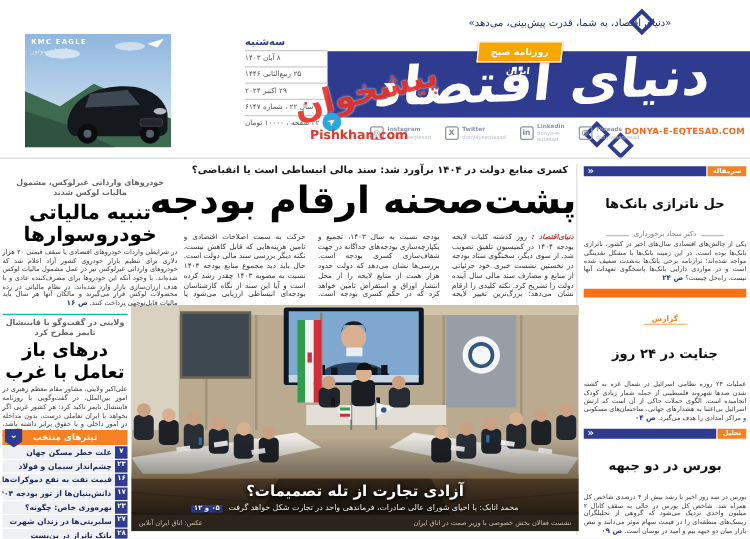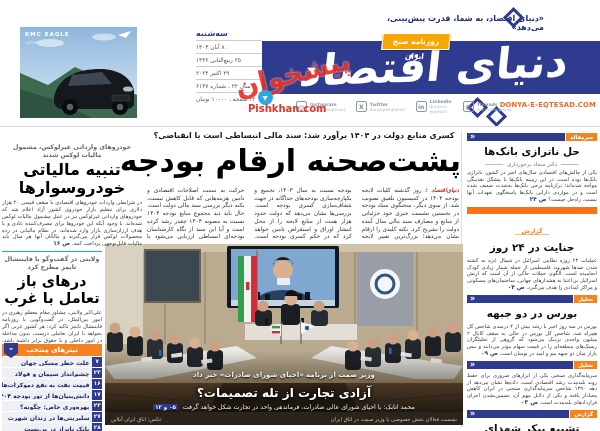--- a/index.html
+++ b/index.html
@@ -1,20 +1,20 @@
 <!DOCTYPE html>
 <html lang="fa"><head>
 <meta charset="utf-8">
 <style>
   html,body{margin:0;padding:0;background:#e9e9e9}
   .page{position:relative;width:600px;height:431px;background:#fff;overflow:hidden;
         font-family:"DejaVu Sans",sans-serif;direction:rtl}
   
-  .tagline{position:absolute;left:368px;top:14px;width:176px;
-           font-size:8px;font-weight:bold;color:#1d2b7a}
+  .tagline{position:absolute;left:368px;top:14px;width:176px;text-align:center;
+           font-size:8px;font-weight:normal;color:#1d2b7a}
   .mast-band{position:absolute;left:262px;top:41px;width:338px;height:53px;background:#2e3b8f}
   .mast-title{position:absolute;left:268px;top:28px;width:332px;height:78px;color:#fff;
               font-size:43px;font-weight:bold;text-align:center;line-height:76px;
               transform:skewX(-8deg) rotate(-2deg);white-space:nowrap;pointer-events:none}
   .badge{position:absolute;left:382px;top:33px;width:66px;height:15px;background:#f6a700;
          color:#fff;font-size:7.5px;font-weight:bold;line-height:15px;text-align:center;
          transform:skewX(-6deg);border:1px solid #fff;box-shadow:0 1px 2px rgba(0,0,0,.25)}
   .diamond{position:absolute;width:9px;height:9px;border:3px solid #2e3b8f;transform:rotate(45deg)}
   .site{position:absolute;left:474px;top:101px;width:122px;direction:ltr;text-align:right;
         color:#f26a21;font-size:6.8px;font-weight:bold;letter-spacing:.2px}
@@ -71,21 +71,21 @@
   .cap{position:absolute;left:0;bottom:0;width:100%;height:13px;background:#2b241c;
        display:flex;justify-content:space-between;align-items:center;padding:0 6px;
        box-sizing:border-box;color:#cbbda6;font-size:5.3px}
   
   .sb{position:absolute;left:467px;top:131px;width:130px}
   .sb-head{display:flex;height:8px;margin:2px 0 3px}
   .sb-tag{background:#f58220;color:#fff;font-size:5.3px;font-weight:bold;
           padding:0 4px;line-height:8px;flex:none}
   .sb-bar{flex:1;background:#2e3b8f;position:relative;margin-right:1px}
   .q{position:absolute;left:3px;top:-1.5px;font-size:8px;color:#fff;font-weight:bold}
-  .sb-title{margin:4px;font-size:10.5px;font-weight:bold;text-align:center;color:#111;line-height:12px}
+  .sb-title{margin:16px;font-size:10.5px;font-weight:bold;text-align:center;color:#111;line-height:12px}
   .sb-author{display:flex;align-items:center;gap:4px;justify-content:center;margin:2px 8px}
   .sb-author span.t{font-size:5.5px;color:#777}
   .dash{flex:1;border-top:1px solid #cbb9a4;max-width:18px}
   .sb-body{margin:2px 0 4px;font-size:5.2px;line-height:1.28;text-align:justify;color:#3a3a3a}
   .pref{color:#2e3b8f;font-weight:bold;font-size:5.8px;white-space:nowrap}
   .tag-only{text-align:center;margin-top:4px}
   .tag-only span{color:#f58220;font-size:6px;font-weight:bold;border-bottom:1px solid #f5b87e;padding:0 6px}
   
   .la1{position:absolute;left:2px;top:143px;width:140px}
   .la2{position:absolute;left:2px;top:251px;width:100px;border-top:1px solid #14b8a6;padding-top:3px}
@@ -314,21 +314,20 @@
       <rect x="0" y="135" width="358" height="4" fill="#caa87b"></rect>
       <polygon points="118,139 240,139 262,181 96,181" fill="#4a3827"></polygon>
       <g stroke="#5f4730" stroke-width="1">
           <line x1="0" y1="150" x2="100" y2="158"></line>
           <line x1="260" y1="158" x2="358" y2="150"></line>
           <line x1="0" y1="166" x2="92" y2="172"></line>
           <line x1="266" y1="172" x2="358" y2="166"></line>
         </g>
     </svg>
     <div class="shade"></div>
-    <div class="ph-kicker">وزیر صمت از برنامه «احیای شورای صادرات» خبر داد</div>
     <div class="ph-head">آزادی تجارت از تله تصمیمات؟</div>
     <div class="ph-sub">
       <span>محمد اتابک: با احیای شورای عالی صادرات، فرماندهی واحد در تجارت شکل خواهد گرفت</span>
       <span class="pbadge">۰۵ و ۱۲</span>
     </div>
     <div class="cap">
       <span>نشست فعالان بخش خصوصی با وزیر صمت در اتاق ایران</span>
       <span>عکس: اتاق ایران آنلاین</span>
     </div>
   </div>

